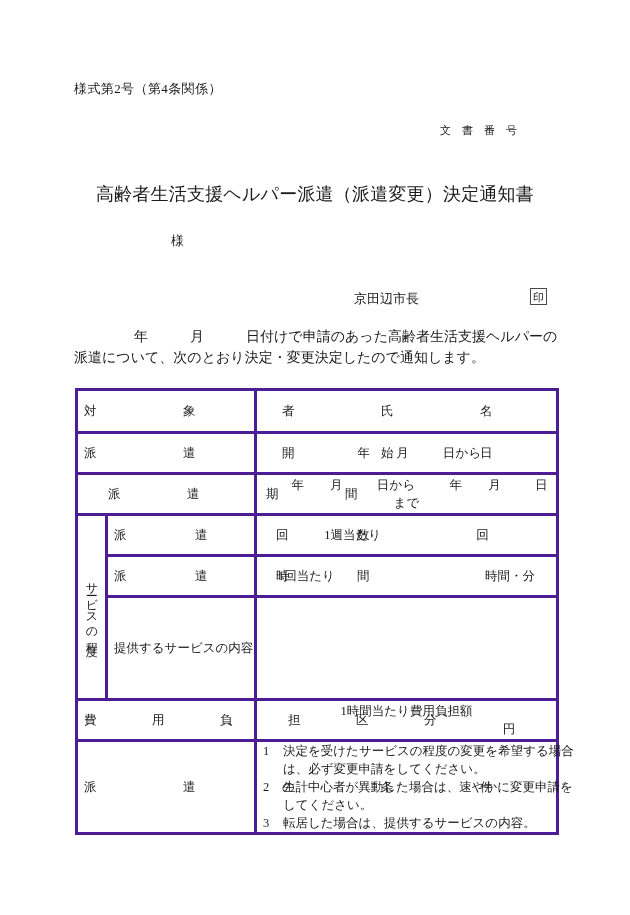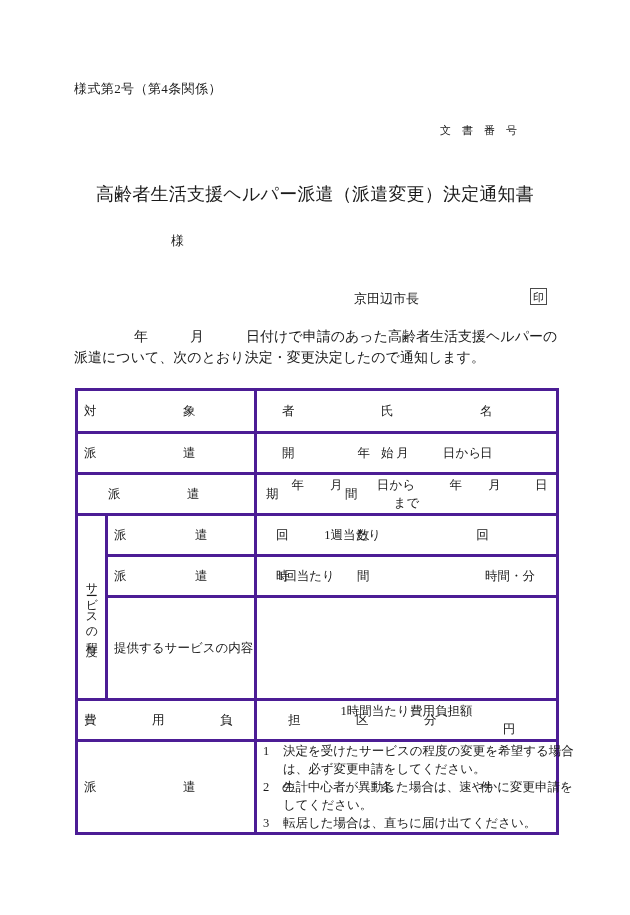--- a/index.html
+++ b/index.html
@@ -278,21 +278,21 @@
             <span class="cond-num">2</span>
             <span class="cond-text">
               <span class="nowrap">生計中心者が異動した場合は、速やかに変更申請を</span>
               <span class="nowrap">してください。</span>
             </span>
           </div>
 
           <div class="cond-item">
             <span class="cond-num">3</span>
             <span class="cond-text">
-              <span class="nowrap">転居した場合は、直ちに届け出てください。</span>
+              <span class="nowrap">転居した場合は、提供するサービスの内容。</span>
             </span>
           </div>
 
         </td>
       </tr>
 
     </tbody>
   </table>
 
 </div>

